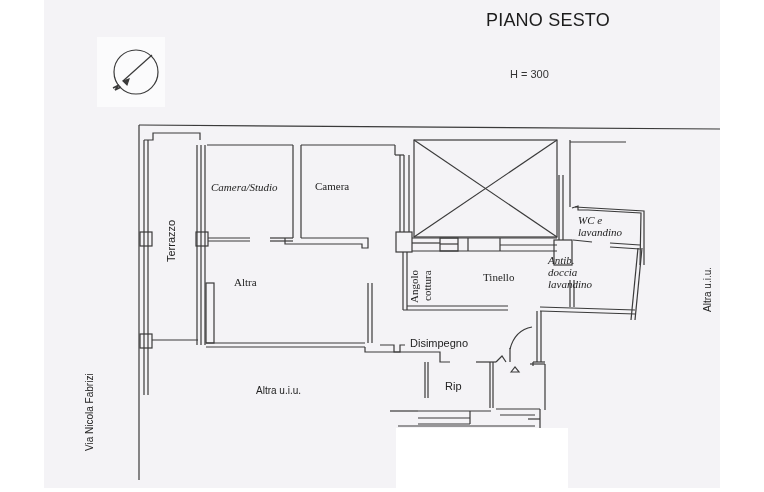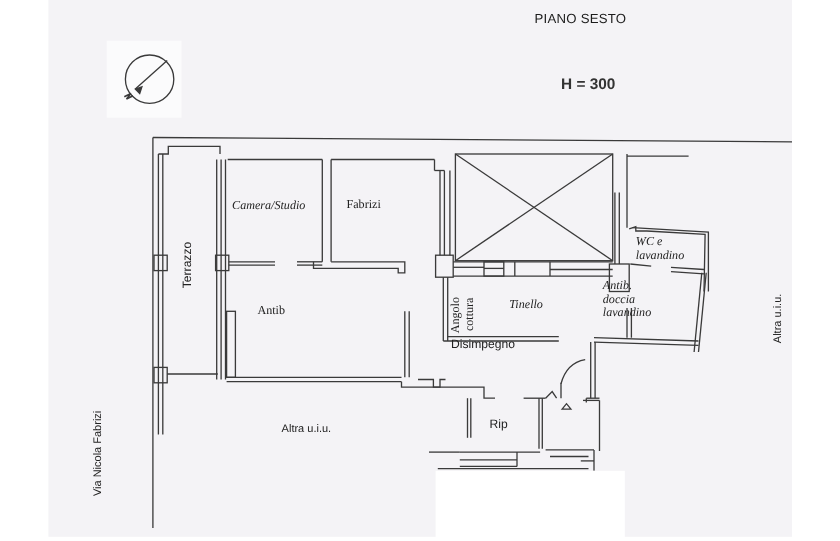--- a/index.html
+++ b/index.html
@@ -13,22 +13,22 @@
     background: #f4f3f6;
   }
   .compass-box {
     position: absolute; left: 97px; top: 37px; width: 68px; height: 70px;
     background: #fbfbfc;
   }
   svg.plan { position: absolute; left: 0; top: 0; }
   .lbl { position: absolute; color: #222; white-space: nowrap; line-height: 1; }
   .sans { font-family: "Liberation Sans", sans-serif; }
   .serif { font-family: "Liberation Serif", serif; }
-  .title { font-size: 12px; letter-spacing: 0.2px; color: #1c1c1c; }
-  .h { font-size: 14px; color: #333; font-weight: bold; }
+  .title { font-size: 18px; letter-spacing: 0.2px; color: #1c1c1c; }
+  .h { font-size: 11px; color: #333; }
   .room { font-size: 11px; }
   .rot-up { transform-origin: left top; transform: rotate(-90deg); }
   .blank {
     position: absolute; left: 396px; top: 428px; width: 172px; height: 64px;
     background: #ffffff;
   }
   .multi { line-height: 12px; white-space: pre; font-style: italic; }
 </style>
 </head>
 <body>
@@ -151,28 +151,28 @@
 
 <div class="blank"></div>
 
 <div class="lbl sans title" style="left:486px; top:11px;">PIANO SESTO</div>
 <div class="lbl sans h" style="left:510px; top:69px;">H = 300</div>
 
 <span class="lbl sans" style="left:112px; top:82px; font-size:9px; opacity:0;">N</span>
 
 <div class="lbl sans room rot-up" style="left:166px; top:262px;">Terrazzo</div>
 <div class="lbl serif room" style="left:211px; top:182px;font-style:italic;">Camera/Studio</div>
-<div class="lbl serif room" style="left:315px; top:181px;">Fabrizi</div>
-<div class="lbl serif room" style="left:234px; top:277px;">Antib</div>
+<div class="lbl serif room" style="left:315px; top:181px;">Camera</div>
+<div class="lbl serif room" style="left:234px; top:277px;">Altra</div>
 <div class="lbl serif room rot-up" style="left:409px; top:303px;">Angolo</div>
 <div class="lbl serif room rot-up" style="left:422px; top:301px;">cottura</div>
-<div class="lbl serif room" style="left:463px; top:272px;font-style:italic;">Tinello</div>
+<div class="lbl serif room" style="left:483px; top:272px;">Tinello</div>
 <div class="lbl serif room multi" style="left:578px; top:214px;">WC e
 lavandino</div>
 <div class="lbl serif room multi" style="left:548px; top:254px;">Antib.
 doccia
 lavandino</div>
-<div class="lbl sans room" style="left:410px; top:308px;text-align:center;">Disimpegno</div>
+<div class="lbl sans room" style="left:410px; top:338px;text-align:center;">Disimpegno</div>
 <div class="lbl sans room" style="left:432px; top:381px;padding-left:13px;">Rip</div>
 <div class="lbl sans" style="left:256px; top:386px; font-size:10px;">Altra u.i.u.</div>
 <div class="lbl sans rot-up" style="left:703px; top:312px; font-size:10px;">Altra u.i.u.</div>
 
 <div class="lbl sans rot-up" style="left:85px; top:451px; font-size:10px;">Via Nicola Fabrizi</div>
 
 </body></html>

